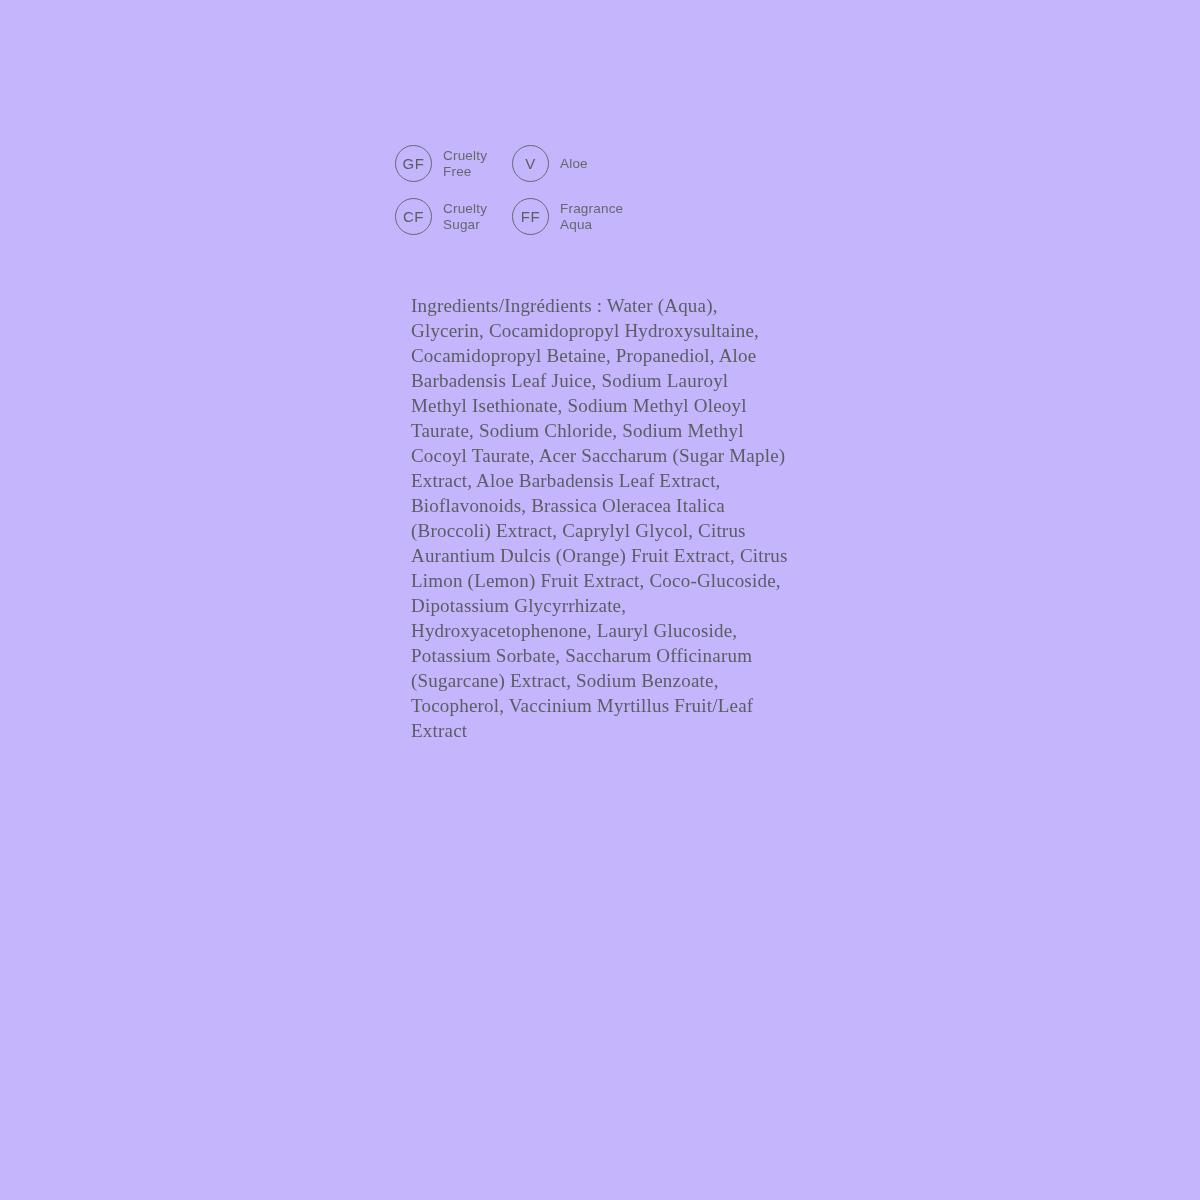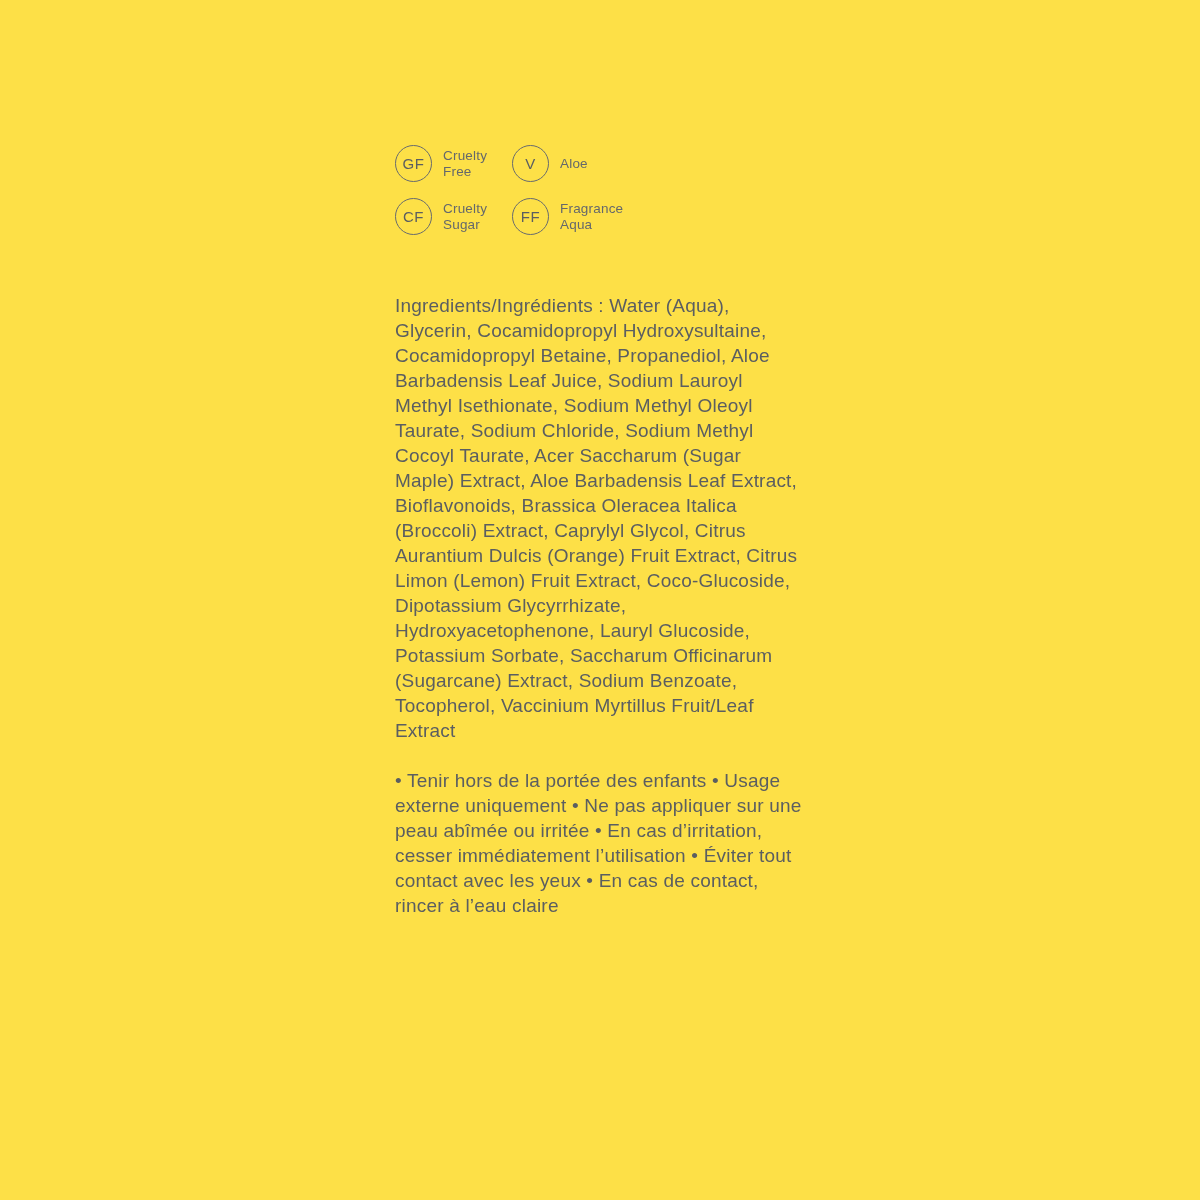--- a/index.html
+++ b/index.html
@@ -7,21 +7,21 @@
     padding: 0;
     background: #ffffff;
     width: 1200px;
     height: 1200px;
     font-family: "Liberation Sans", sans-serif;
   }
   .page {
     position: relative;
     width: 1200px;
     height: 1200px;
-    background: #fde047;
+    background: #c4b5fd;
     overflow: hidden;
   }
   .content {
     width: 410px;
     margin: 0 auto;
     padding-top: 145px;
     color: #5b5e61;
   }
   .badges {
     display: grid;
@@ -51,22 +51,23 @@
     font-size: 13.5px;
     line-height: 16px;
     letter-spacing: 0.2px;
     white-space: pre-line;
     color: #65686b;
   }
   .para {
     font-size: 19px;
     line-height: 25px;
     letter-spacing: 0.2px;
-    margin: 0;
+    margin: 16px;
     text-align: left;
+    font-family: Liberation Serif, serif;
   }
   .para.ingredients { margin-top: 58px; }
   .para.warnings-en { margin-top: 20px; }
   .para.warnings-fr { margin-top: 25px; }
 </style>
 </head>
 <body>
 
 <div class="page">
   <div class="content">
@@ -102,16 +103,15 @@
         </span>
         <span class="badge-label">Fragrance
 Aqua</span>
       </div>
 
     </div>
 
     <p class="para ingredients">Ingredients/Ingrédients : Water (Aqua), Glycerin, Cocamidopropyl Hydroxysultaine, Cocamidopropyl Betaine, Propanediol, Aloe Barbadensis Leaf Juice, Sodium Lauroyl Methyl Isethionate, Sodium Methyl Oleoyl Taurate, Sodium Chloride, Sodium Methyl Cocoyl Taurate, Acer Saccharum (Sugar Maple) Extract, Aloe Barbadensis Leaf Extract, Bioflavonoids, Brassica Oleracea Italica (Broccoli) Extract, Caprylyl Glycol, Citrus Aurantium Dulcis (Orange) Fruit Extract, Citrus Limon (Lemon) Fruit Extract, Coco-Glucoside, Dipotassium Glycyrrhizate, Hydroxyacetophenone, Lauryl Glucoside, Potassium Sorbate, Saccharum Officinarum (Sugarcane) Extract, Sodium Benzoate, Tocopherol, Vaccinium Myrtillus Fruit/Leaf Extract</p>
 
 
-    <p class="para warnings-fr">• Tenir hors de la portée des enfants • Usage externe uniquement • Ne pas appliquer sur une peau abîmée ou irritée • En cas d’irritation, cesser immédiatement l’utilisation • Éviter tout contact avec les yeux • En cas de contact, rincer à l’eau claire</p>
 
   </div>
 </div>
 
 </body></html>

